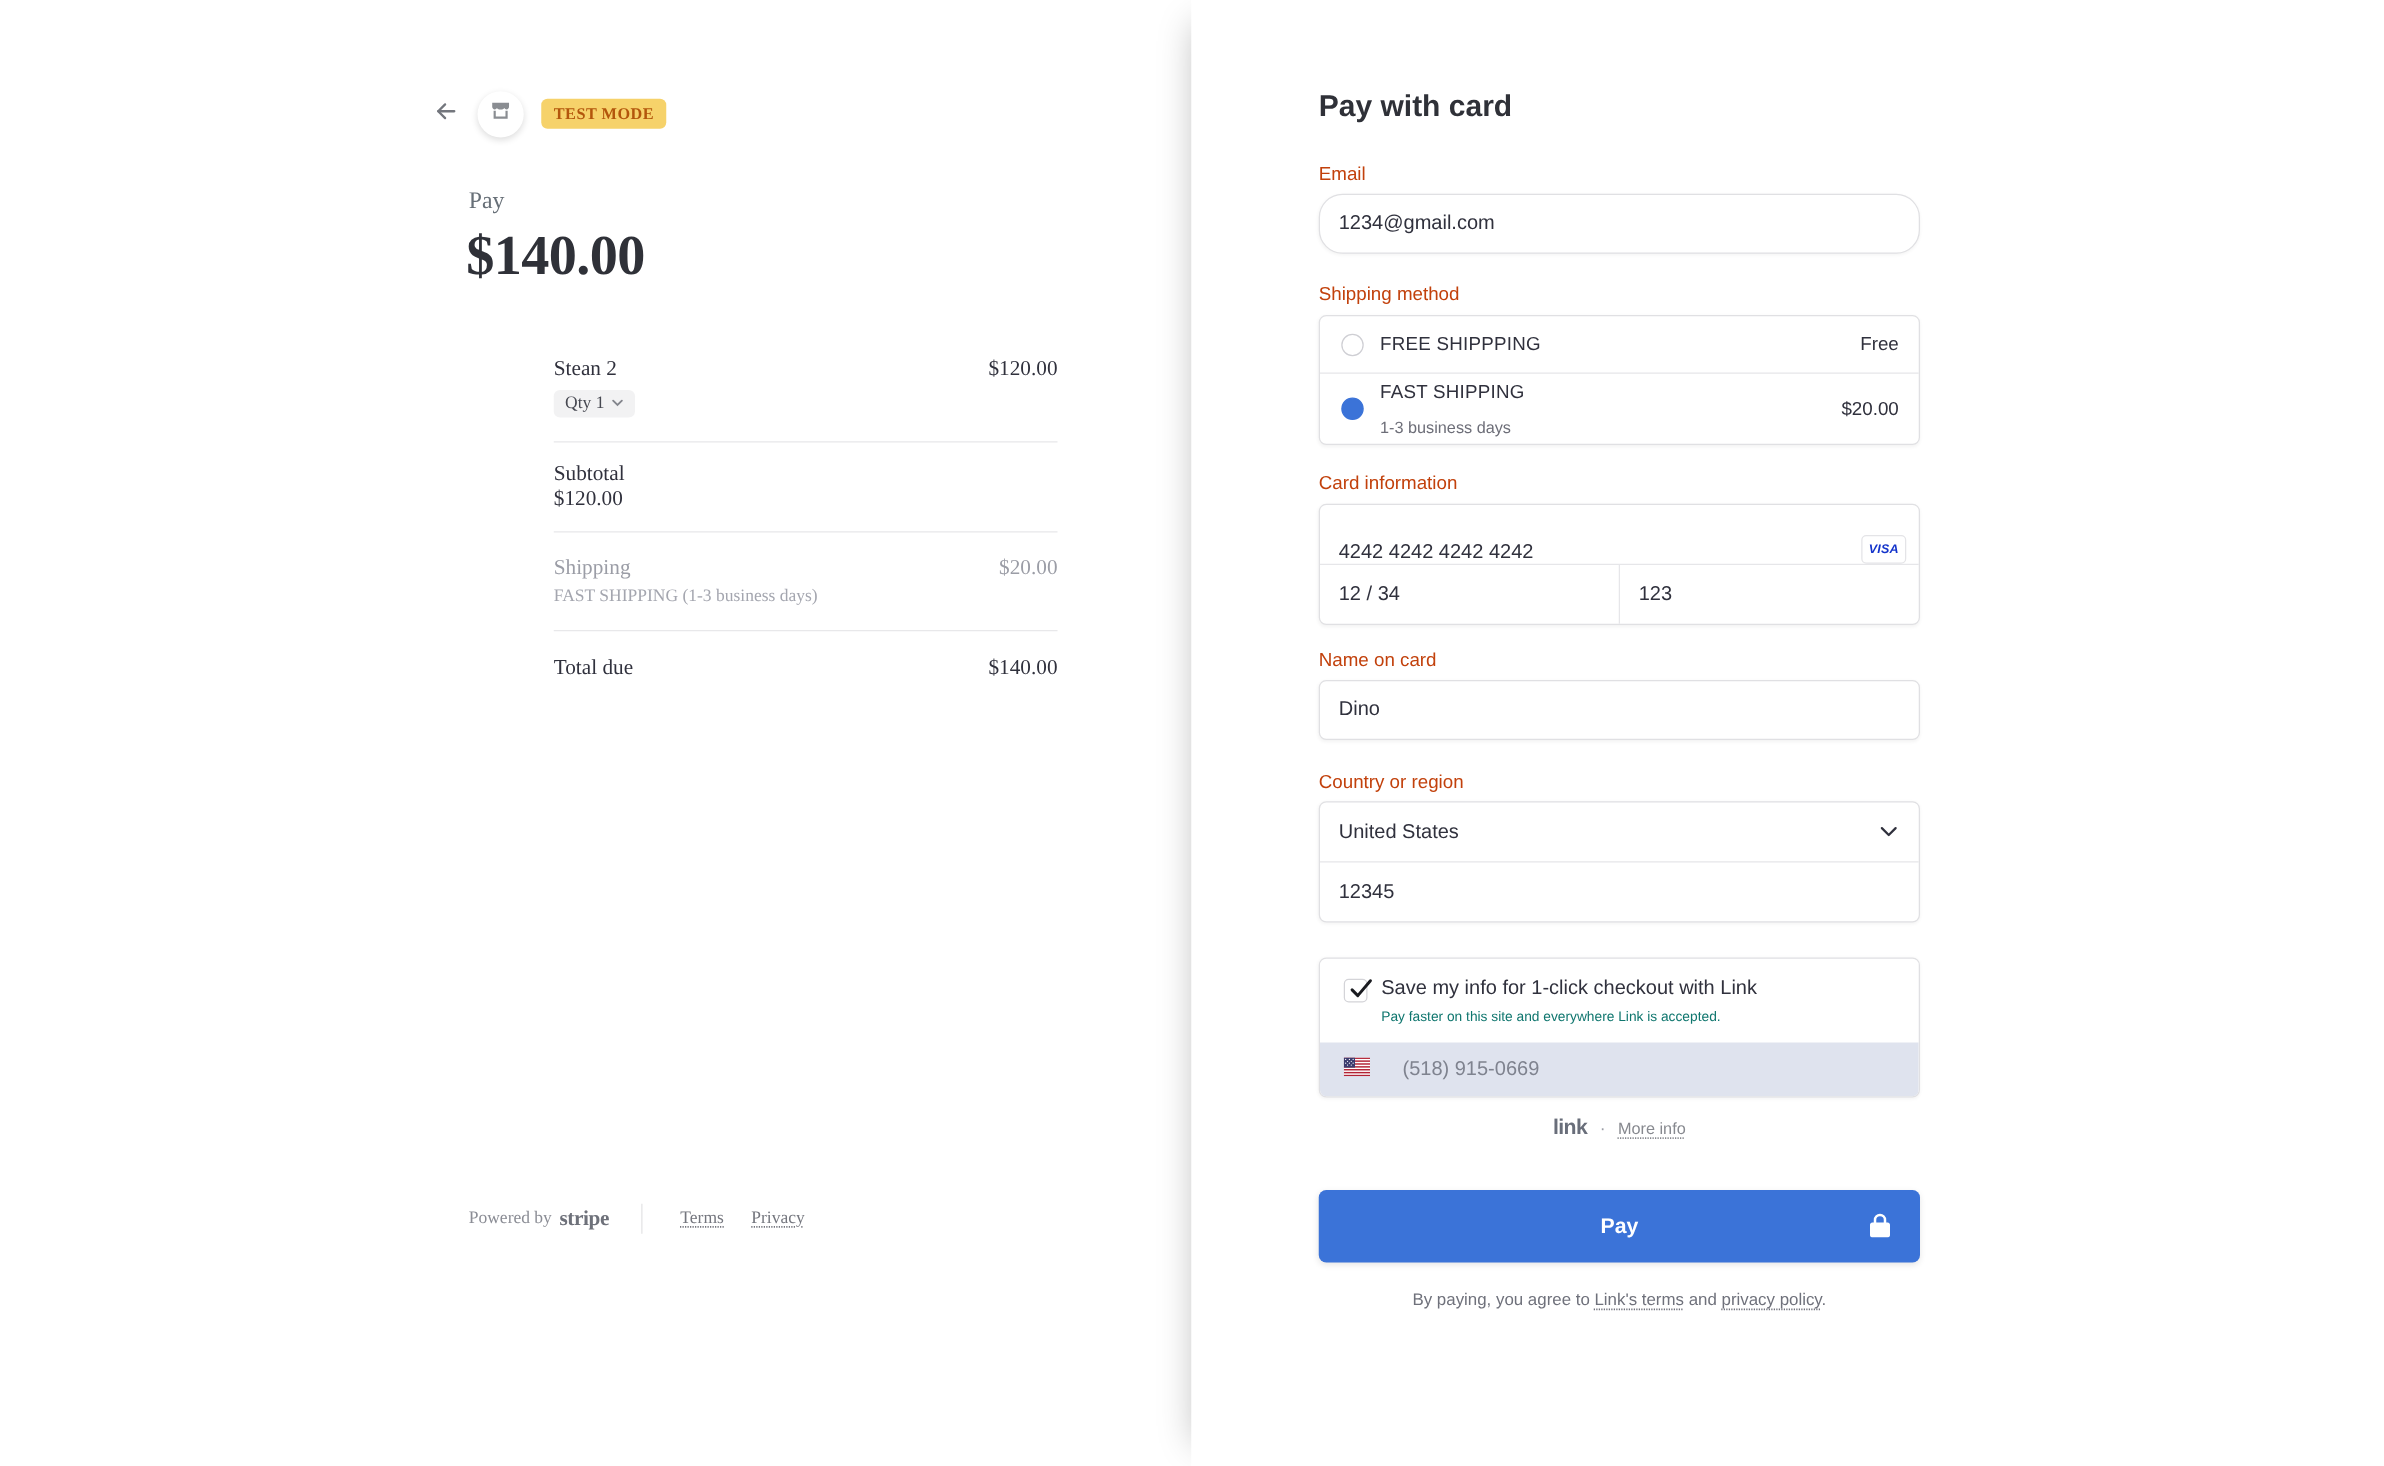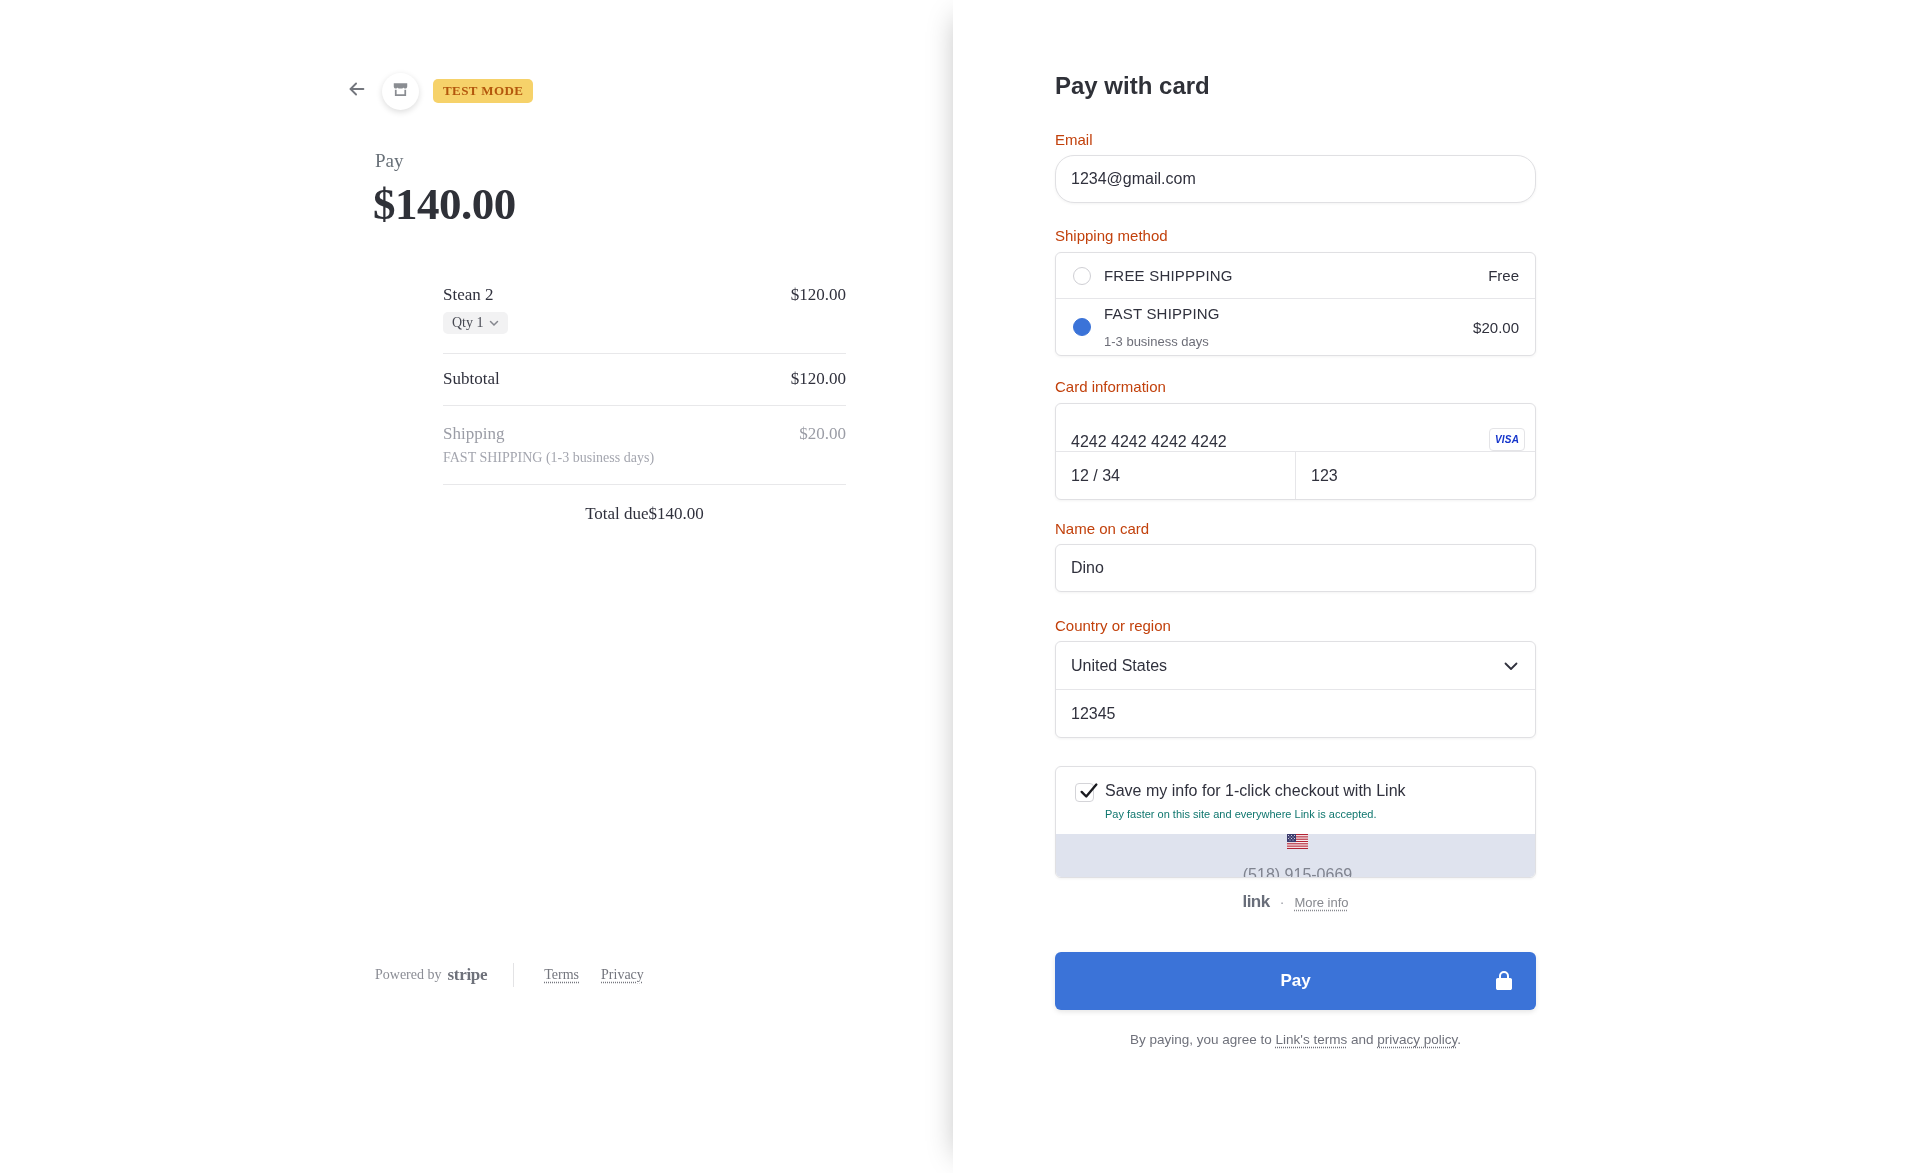--- a/index.html
+++ b/index.html
@@ -16,26 +16,26 @@
   .pay-label { position:absolute; left:375px; top:150px; font-size:19px; color:#687078; }
   .total-amount { position:absolute; left:373px; top:178px; font-size:45px; font-weight:600; color:#2f3138; letter-spacing:-0.5px; }
 
   .summary { position:absolute; left:443px; top:285px; width:403px; font-size:17px; }
   .row { display:flex; justify-content:space-between; align-items:flex-start; }
   .item-name { font-weight:500; color:#30313d; }
   .item-amount { font-weight:500; color:#30313d; }
   .qty-pill { display:inline-flex; align-items:center; gap:5px; margin-top:7px; background:#f2f2f3; border-radius:5px; padding:3px 9px; font-size:14px; color:#474952; cursor:pointer; }
   .sum-divider { border:none; border-top:1px solid #e8e8ea; margin:0; }
   .d1 { margin-top:19px; }
-  .sub-row { padding:15px 0 16px 0; }
+  .sub-row { padding:15px 0 16px 0;flex-direction:column; }
   .sub-label, .sub-amount { font-weight:500; color:#30313d; }
   .ship-row { padding:18px 0 6px 0; }
   .ship-label, .ship-amount { color:#9b9da6; }
   .ship-desc { color:#a4a6af; font-size:14px; padding-bottom:18px; }
-  .total-row { padding:19px 0;justify-content:center; }
+  .total-row { padding:19px 0; }
   .total-label, .total-amount2 { font-weight:500; color:#30313d; }
 
   .left-footer { position:absolute; left:375px; top:963px; display:flex; align-items:center; font-size:14px; color:#8b8d95; }
   .stripe-mark { font-weight:700; font-size:17px; color:#6e717a; margin-left:6px; letter-spacing:-0.3px; }
   .foot-pipe { width:1px; height:24px; background:#e3e3e5; margin:0 30px 0 26px; }
   .foot-link { color:#74767e; text-decoration:underline dotted; text-underline-offset:3px; cursor:pointer; margin-right:22px; }
 
   
   .right { position:absolute; left:953px; top:0; width:954px; height:1173px; background:#fff; box-shadow:-14px 0 28px -18px rgba(0,0,0,0.28); }
   .form-col { position:absolute; left:102px; top:0; width:481px; }
@@ -80,21 +80,21 @@
   .country-row { height:47px; display:flex; align-items:center; padding:0 17px 0 15px; cursor:pointer;gap:24px; }
   .country-val { font-size:16px; color:#30313d; }
   .zip-row { height:47px; display:flex; align-items:center; padding:0 15px; font-size:16px; color:#30313d; }
 
   .g-link-box { position:absolute; top:766px; left:0; overflow:hidden; }
   .save-row { padding:15px 16px 4px 19px; display:flex; align-items:flex-start; gap:11px; cursor:pointer; }
   .checkbox { width:19px; height:19px; border:1px solid #d4d4d8; border-radius:4px; background:#fff; position:relative; flex:0 0 auto; margin-top:1px; }
   .checkbox svg { position:absolute; left:2px; top:-4px; }
   .save-label { font-size:16px; font-weight:500; color:#30313d; }
   .save-desc { font-size:11px; color:#0f766e; padding:2px 16px 14px 49px; }
-  .phone-row { height:43px; background:#dfe3ee; display:flex; align-items:center; padding:0 15px 0 19px; gap:13px;flex-direction:column; }
+  .phone-row { height:43px; background:#dfe3ee; display:flex; align-items:center; padding:0 15px 0 19px; gap:26px; }
   .phone-ph { font-size:16px; color:#7f838f; }
 
   .link-info-row { position:absolute; top:892px; left:0; width:100%; display:flex; align-items:center; justify-content:center; gap:10px; }
   .link-wordmark { font-size:17px; font-weight:700; color:#696e7a; letter-spacing:-0.5px; }
   .dot-sep { color:#9a9ca5; font-size:14px; }
   .more-info { font-size:13px; color:#87898f; text-decoration:underline dotted; text-underline-offset:3px; cursor:pointer; }
 
   .pay-btn { position:absolute; top:952px; left:0; width:100%; height:58px; background:#3b73d8; border:none; border-radius:6px; color:#fff; font-size:17px; font-weight:600; cursor:pointer; box-shadow:0 2px 5px rgba(0,0,0,0.1); font-family:"Liberation Sans", sans-serif; }
   .pay-lock { position:absolute; right:23px; top:18px; }
 

